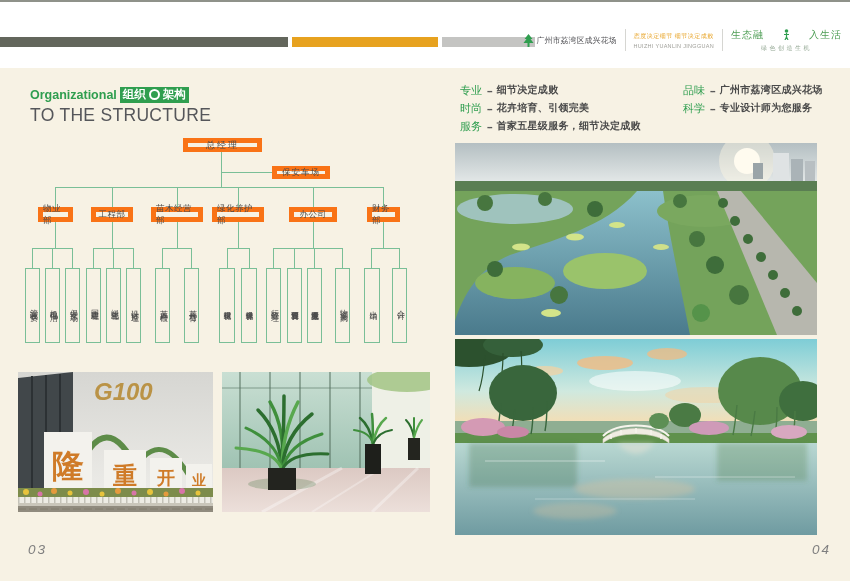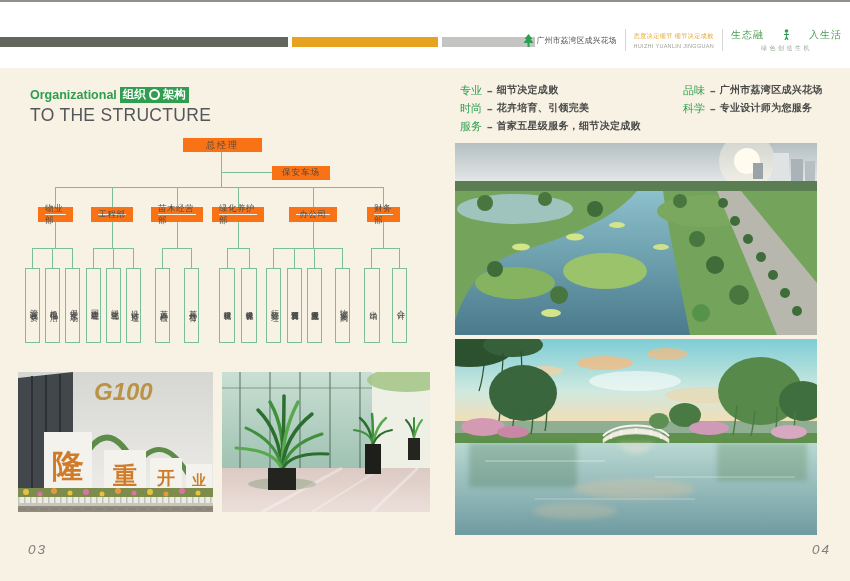--- a/index.html
+++ b/index.html
@@ -22,21 +22,21 @@
   .motto2{color:#94a894;font-size:6px;letter-spacing:2.5px;margin-top:2px;}
 
   .title-block{position:absolute;left:30px;top:86px;}
   .title-line1{display:flex;align-items:center;height:17px;}
   .org-en{color:#2f9e4f;font-size:12.5px;font-weight:bold;margin-right:3px;}
   .cn-chip{background:#2f9e4f;color:#fff;font-weight:bold;font-size:11.5px;height:16px;
            display:flex;align-items:center;padding:0 3px;gap:3px;}
   .ring{width:7px;height:7px;border:2px solid #ffffff;border-radius:50%;display:inline-block;background:#2f9e4f;}
   .title-line2{font-size:17.5px;color:#55565a;margin-top:2px;letter-spacing:.3px;}
 
-  .box{position:absolute;border:7px solid #f97316;color:#4a4a4a;display:flex;
+  .box{position:absolute;border:5px solid #f97316;color:#4a4a4a;display:flex;
        align-items:center;justify-content:center;background:transparent;box-sizing:border-box;}
   .rootbox{left:183px;top:138px;width:79px;height:14px;font-size:9px;letter-spacing:2px;}
   .depbox{left:272px;top:166px;width:58px;height:13px;font-size:8.5px;letter-spacing:1px;}
   .dbox{top:207px;height:15px;font-size:8.5px;letter-spacing:.5px;}
   .vbox{position:absolute;top:268px;height:75px;width:15px;border:1px solid #7abf97;
         writing-mode:vertical-rl;text-orientation:upright;font-size:8px;color:#4a4a4a;
         display:flex;align-items:center;justify-content:center;letter-spacing:1.5px;box-sizing:border-box;}
   .vbox.tight{letter-spacing:0;font-size:7.5px;}
   .hline,.vline{position:absolute;background:#7abf97;}
   .hline{height:1px;}

